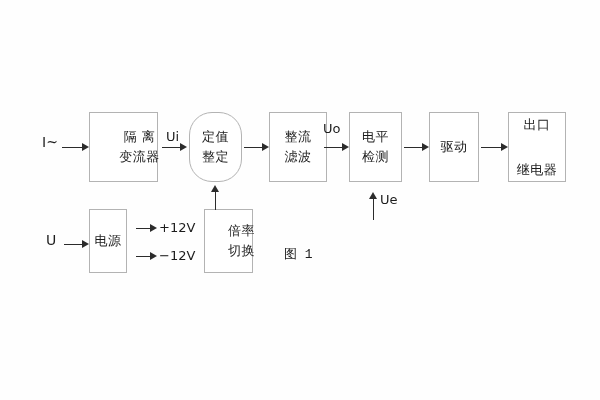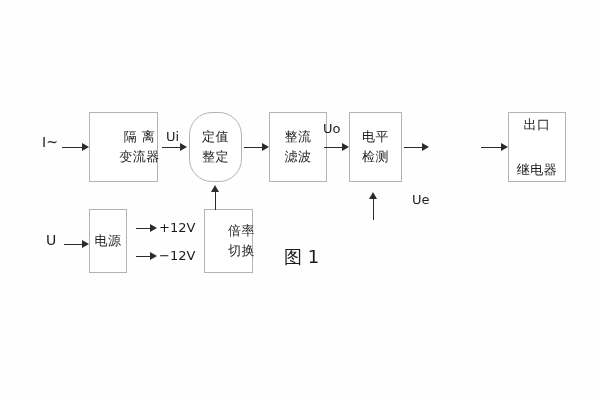--- a/index.html
+++ b/index.html
@@ -65,22 +65,23 @@
   .label {
     position: absolute;
     color: #1c1c1c;
     font-size: 13px;
     white-space: nowrap;
   }
   .label.big { font-size: 14px; }
   .caption {
     position: absolute;
     color: #1c1c1c;
-    font-size: 18px;
+    font-size: 13px;
     white-space: nowrap;
+    font-family: Liberation Mono, monospace;
   }
 </style>
 </head>
 <body>
 
 <div id="canvas">
 
   <div class="label big" style="left:42px; top:134px;">I~</div>
   <div class="hline" style="left:62px; top:147px; width:24px;"></div>
   <div class="arrow-r" style="left:82px; top:142.5px;"></div>
@@ -112,20 +113,23 @@
   <div class="arrow-r" style="left:342px; top:142.5px;"></div>
 
   <div class="block" style="left:349px; top:112px; width:53px; height:70px;">
     <span class="ln">电平</span>
     <span class="ln">检测</span>
   </div>
 
   <div class="hline" style="left:404px; top:147px; width:22px;"></div>
   <div class="arrow-r" style="left:422px; top:142.5px;"></div>
 
+  <div class="block one-line" style="left:429px; top:112px; width:50px; height:70px;">
+    <span class="ln">驱动</span>
+  </div>
 
   <div class="hline" style="left:481px; top:147px; width:24px;"></div>
   <div class="arrow-r" style="left:501px; top:142.5px;"></div>
 
   <div class="block" style="left:508px; top:112px; width:58px; height:70px;gap:25px;">
     <span class="ln">出口</span>
     <span class="ln">继电器</span>
   </div>
 
   <div class="label big" style="left:46px; top:232px;">U</div>
@@ -148,17 +152,17 @@
     <span class="ln">倍率</span>
     <span class="ln">切换</span>
   </div>
 
   <div class="vline" style="left:215px; top:191px; height:19px;"></div>
   <div class="arrow-u" style="left:211px; top:185px;"></div>
 
 
   <div class="vline" style="left:373px; top:198px; height:22px;"></div>
   <div class="arrow-u" style="left:369px; top:192px;"></div>
-  <div class="label" style="left:380px; top:192px;margin-left:32px;">Ue</div>
+  <div class="label" style="left:380px; top:192px;">Ue</div>
 
   <div class="caption" style="left:284px; top:245px;">图 1</div>
 
 </div>
 
 </body></html>

